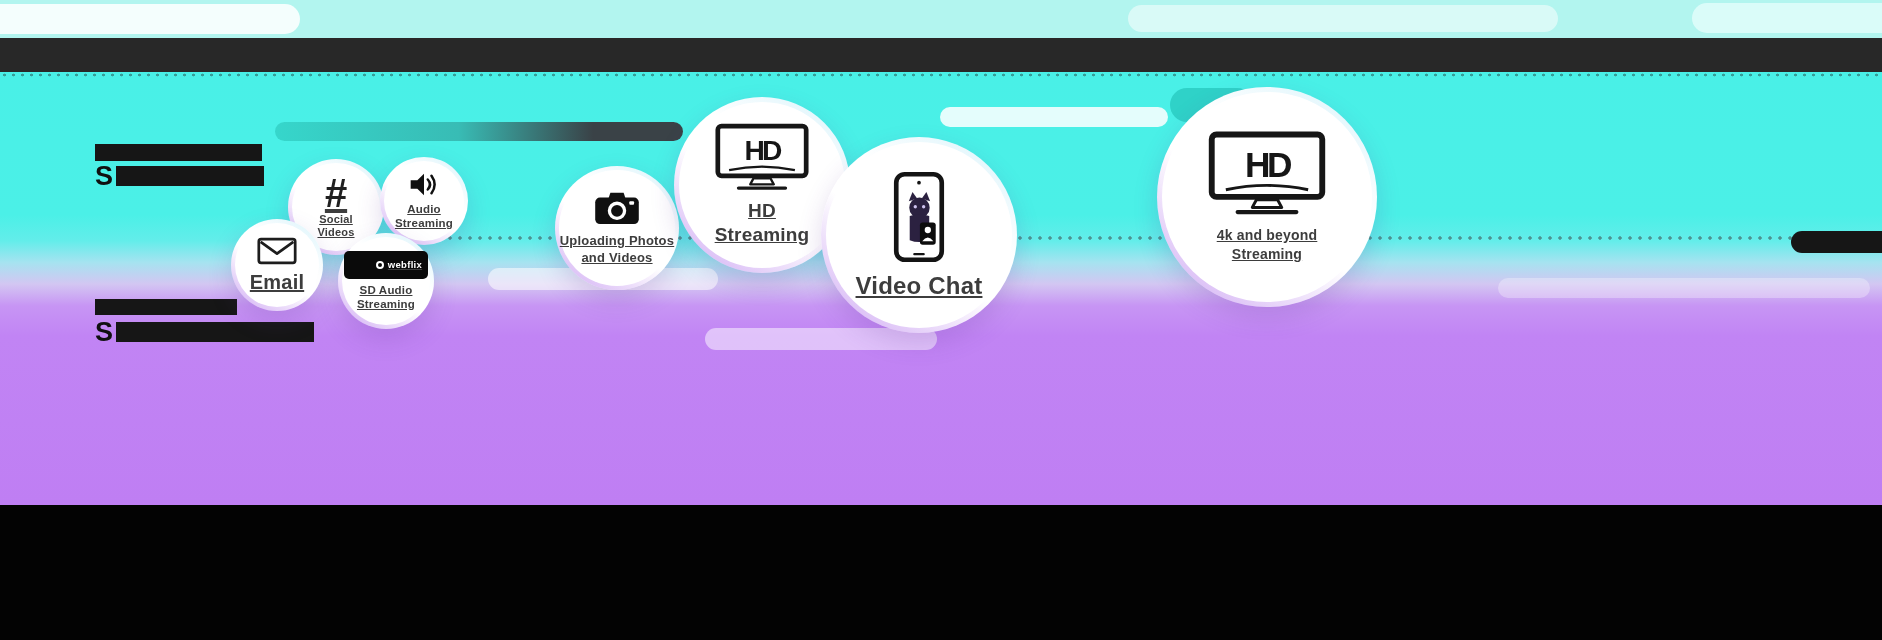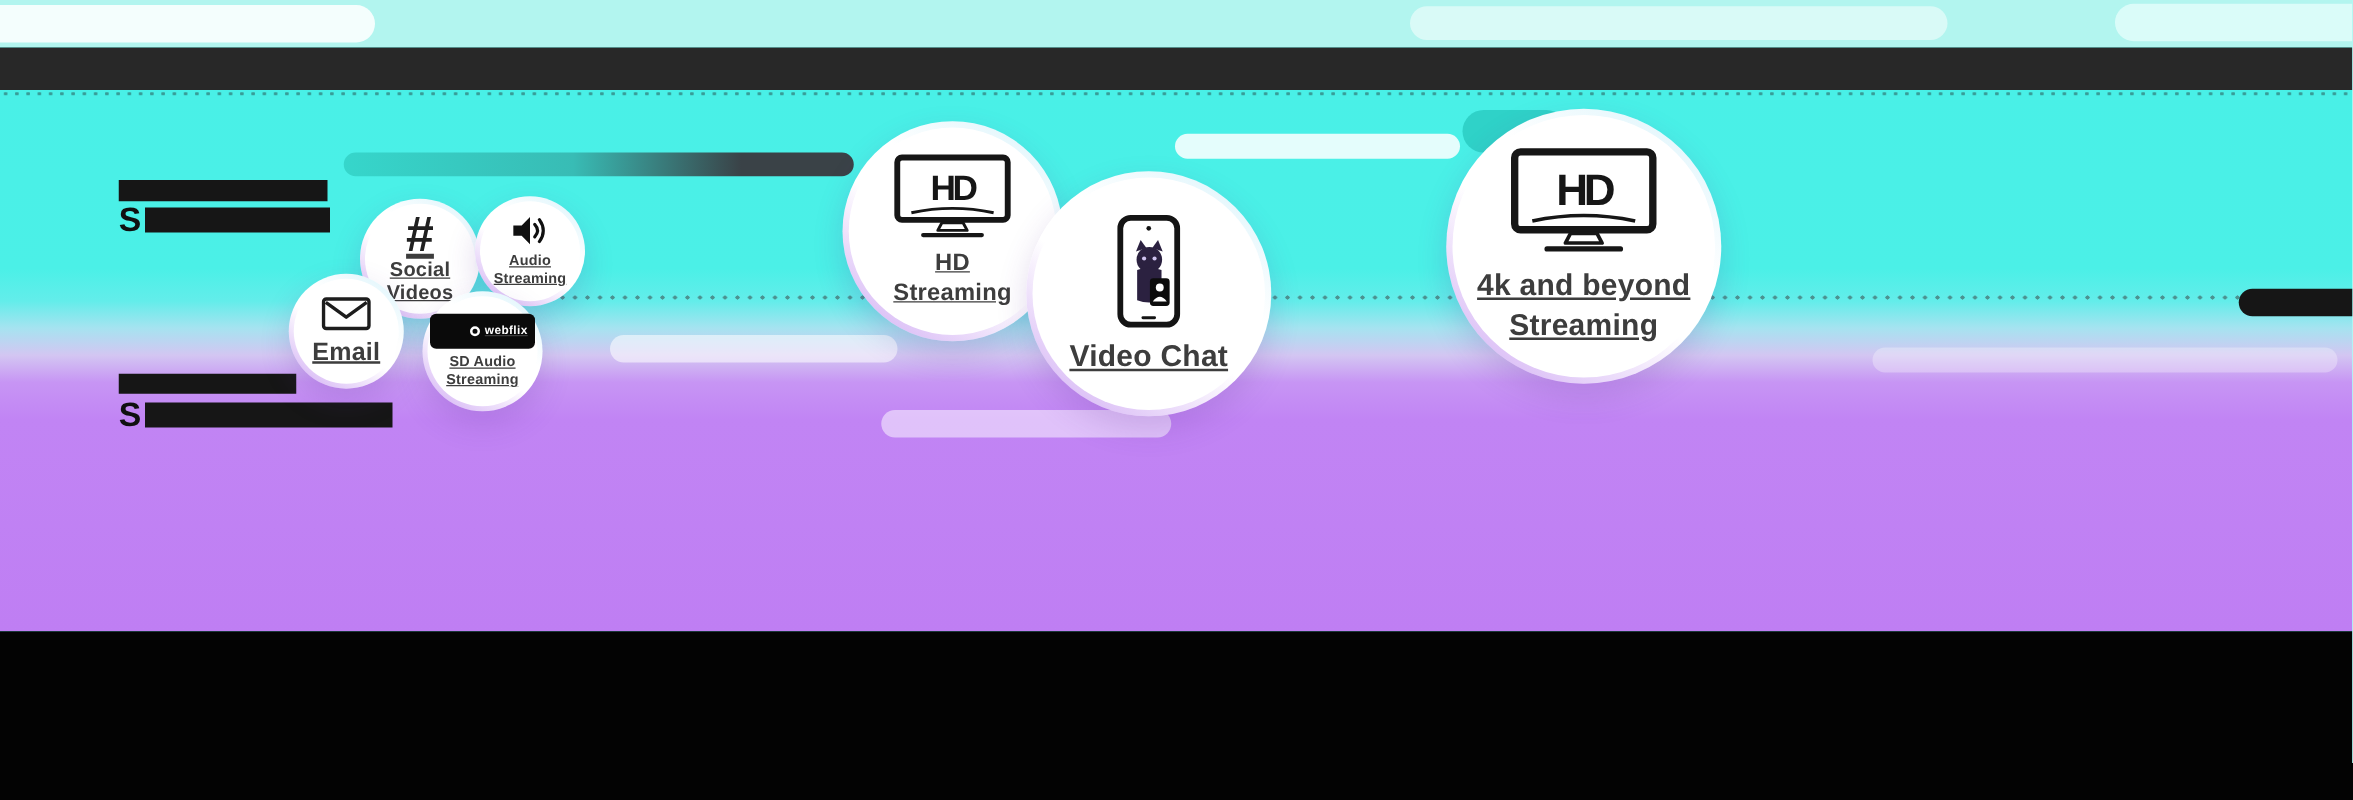--- a/index.html
+++ b/index.html
@@ -66,27 +66,27 @@
   .bubble-label{color:#3d3d3d;letter-spacing:.2px;}
   .b-email{left:231px;top:219px;width:92px;height:92px;}
   .b-social{left:288px;top:159px;width:96px;height:96px;}
   .b-audio{left:380px;top:157px;width:88px;height:88px;}
   .b-sd{left:338px;top:233px;width:96px;height:96px;}
   .b-upload{left:555px;top:166px;width:124px;height:124px;}
   .b-hd{left:674px;top:97px;width:176px;height:176px;}
   .b-video{left:821px;top:137px;width:196px;height:196px;}
   .b-4k{left:1157px;top:87px;width:220px;height:220px;}
   .b-email .bubble-label{font-size:20px;font-weight:600;}
-  .b-social .bubble-label{font-size:16px;font-weight:600;line-height:1.15;}
+  .b-social .bubble-label{font-size:11px;font-weight:600;line-height:1.15;}
   .b-audio .bubble-label{font-size:11.5px;font-weight:700;line-height:1.2;}
   .b-sd .bubble-label{font-size:11.5px;font-weight:800;line-height:1.2;}
   .b-upload .bubble-label{font-size:13px;font-weight:700;line-height:1.25;}
   .b-hd .bubble-label{font-size:19px;font-weight:600;line-height:1.25;}
   .b-video .bubble-label{font-size:24px;font-weight:600;}
-  .b-4k .bubble-label{font-size:24px;font-weight:600;line-height:1.3;}
+  .b-4k .bubble-label{font-size:14px;font-weight:600;line-height:1.3;}
   .icon{display:block;line-height:0;}
   .mb5{margin-bottom:5px;} .mb6{margin-bottom:6px;} .mb7{margin-bottom:7px;} .mb8{margin-bottom:8px;}
   .hashtag{font-size:40px;font-weight:800;color:#202020;line-height:.9;margin-bottom:2px;}
   .webflix{width:58px;height:28px;background:#0a0a0a;border-radius:5px;
     display:flex;align-items:center;justify-content:center;gap:4px;margin-bottom:5px;padding-left:26px;}
   .webflix .ring{width:8px;height:8px;border:2px solid #fff;border-radius:50%;box-sizing:border-box;}
   .webflix .wtext{color:#fff;font-size:9.5px;font-weight:700;letter-spacing:.3px;}
   svg text{font-family:"Liberation Sans",sans-serif;font-weight:900;fill:#161616;}
 </style>
 </head>
@@ -163,20 +163,36 @@
         <span class="ring"></span>
         <span class="wtext">webflix</span>
       </span>
       <div class="bubble-label">
         <div>SD Audio</div>
         <div>Streaming</div>
       </div>
     </div>
   </div>
 
+  <div class="bubble b-upload">
+    <div class="bubble-inner">
+      <span class="icon mb7">
+        <svg width="46" height="36" viewBox="0 0 48 38">
+          <path d="M15 9 L17 3 H31 L33 9 Z" fill="#101010"></path>
+          <rect x="1" y="8" width="46" height="28" rx="5" fill="#101010"></rect>
+          <circle cx="24" cy="22" r="8" fill="none" stroke="#fff" stroke-width="3.5"></circle>
+          <rect x="37" y="12" width="5" height="3.5" rx="1" fill="#fff"></rect>
+        </svg>
+      </span>
+      <div class="bubble-label">
+        <div>Uploading Photos</div>
+        <div>and Videos</div>
+      </div>
+    </div>
+  </div>
 
   <div class="bubble b-hd big">
     <div class="bubble-inner">
       <span class="icon mb6">
         <svg width="94" height="70" viewBox="0 0 100 74">
           <rect x="3" y="3" width="94" height="53" rx="4" fill="#fff" stroke="#161616" stroke-width="5"></rect>
           <path d="M15 50 Q50 42.5 85 50" stroke="#161616" stroke-width="2.5" fill="none"></path>
           <path d="M41 58.5 L59 58.5 L62.5 65 L37.5 65 Z" fill="none" stroke="#161616" stroke-width="2.5" stroke-linejoin="round"></path>
           <path d="M25 69 H75" stroke="#161616" stroke-width="3.5" stroke-linecap="round"></path>
           <text x="50" y="39" text-anchor="middle" font-size="30" letter-spacing="-3">HD</text>

